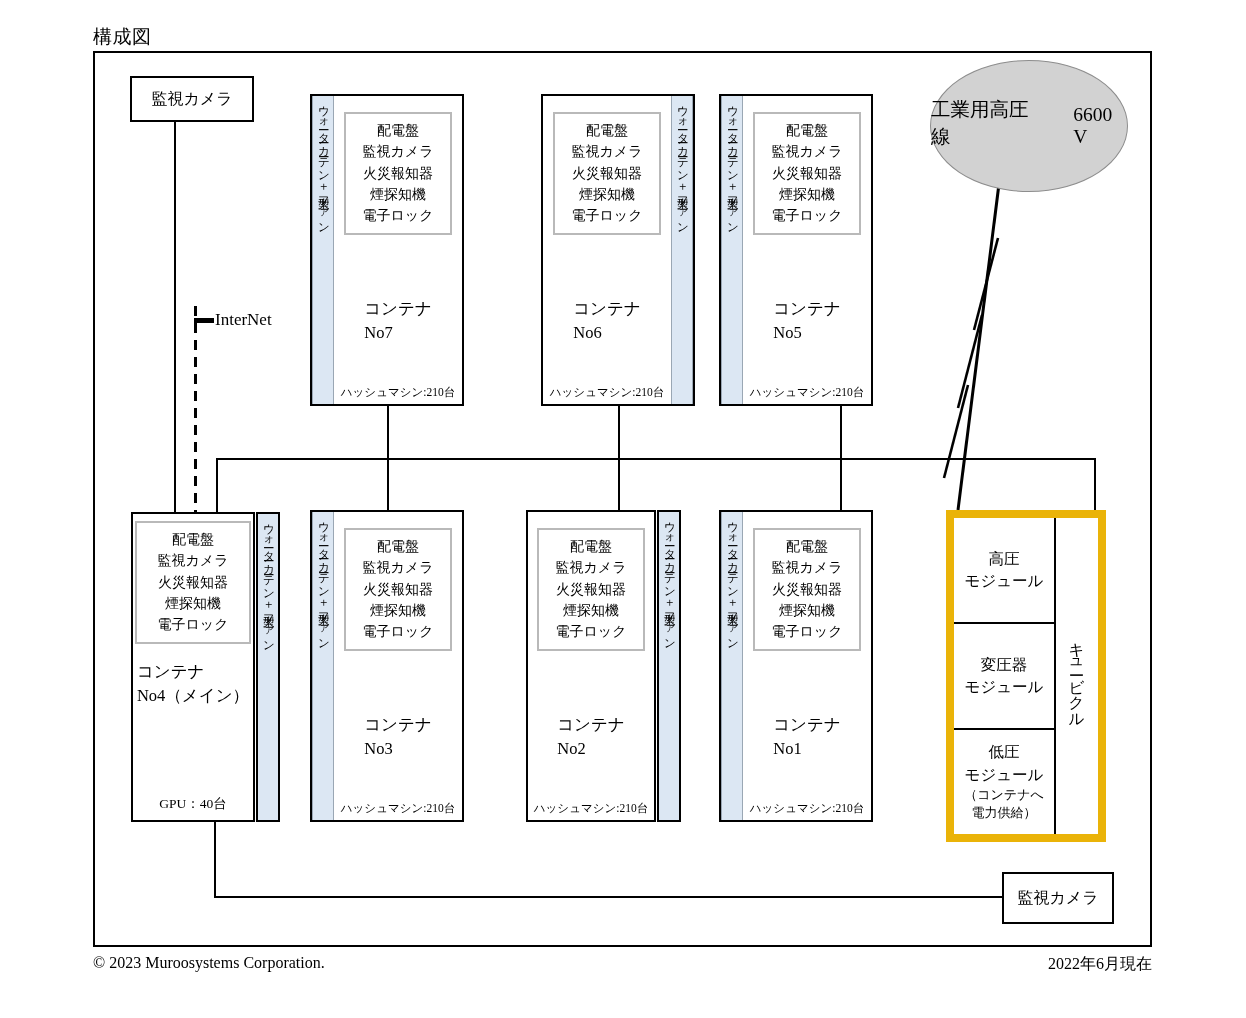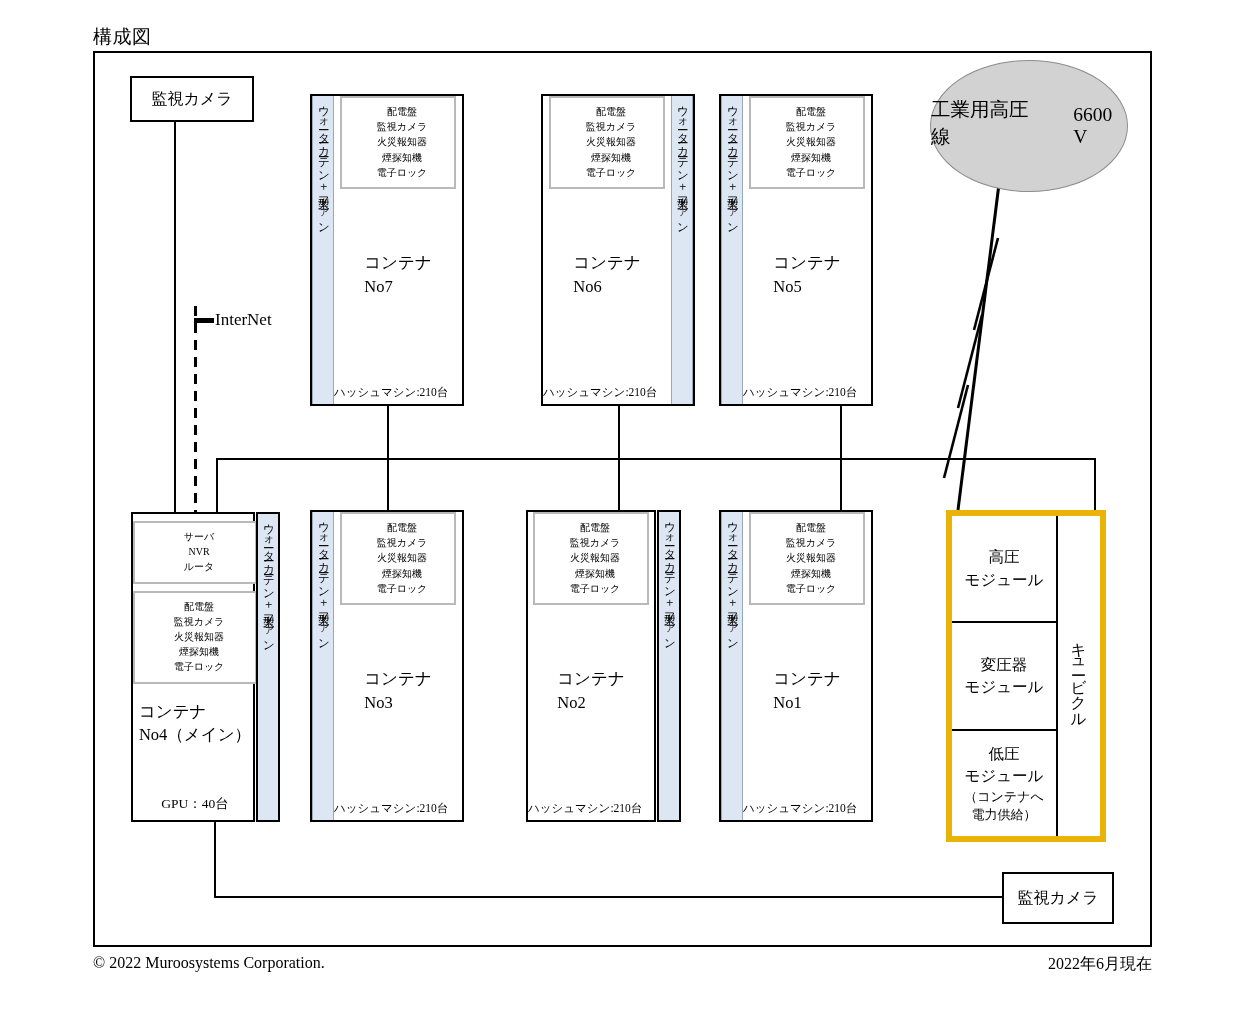--- a/index.html
+++ b/index.html
@@ -23,36 +23,36 @@
 
   
   .container{border:2px solid #000;background:#fff;display:flex;flex-direction:row;}
   .body{flex:1 1 auto;position:relative;display:flex;flex-direction:column;align-items:center;}
   .sidebar{width:20px;background:#dce7f3;border-left:1px solid #9aa7b4;border-right:1px solid #9aa7b4;
            display:flex;align-items:flex-start;justify-content:center;overflow:hidden;}
   .sidebar span{writing-mode:vertical-rl;text-orientation:upright;font-size:11.5px;line-height:1.02;
                 letter-spacing:0px;white-space:nowrap;padding-top:2px;}
   .sidebar.standalone{border:2px solid #000;box-sizing:border-box;background:#dce7f3;}
 
-  .equip{border:2px solid #b9b9b9;background:#fff;margin:0 0 0 0;width:104px;
-         font-size:10px;line-height:1.52;text-align:center;padding:6px 0 7px 8px;}
+  .equip{border:2px solid #b9b9b9;background:#fff;margin:16px 0 0 0;width:104px;
+         font-size:14px;line-height:1.52;text-align:center;padding:6px 0 7px 0;}
   .equip.wide{width:112px;}
   .cname{font-size:16.5px;line-height:1.45;}
-  .hash{position:absolute;left:0;right:0;bottom:4px;font-size:11.5px;}
+  .hash{position:absolute;left:0;right:0;bottom:4px;font-size:11.5px;text-align:center;}
   .gpu{position:absolute;left:0;right:0;bottom:7px;font-size:13.5px;text-align:center;}
 
   
   #hv{left:930px;top:60px;width:198px;height:132px;border-radius:50%;
       background:#d2d2d2;border:1px solid #8d8d8d;
       display:flex;flex-direction:row;align-items:center;justify-content:center;}
   #hv .l1{font-size:19.5px;margin-bottom:7px;}
   #hv .l2{font-size:19.5px;margin-left:33px;}
 
   
-  #cubicle{left:946px;top:510px;width:160px;height:332px;border:6px solid #eab308;background:#fff;display:flex;}
+  #cubicle{left:946px;top:510px;width:160px;height:332px;border:8px solid #eab308;background:#fff;display:flex;}
   #cubicle .mods{flex:1 1 auto;display:flex;flex-direction:column;}
   #cubicle .mod{flex:1 1 0;border-bottom:2px solid #000;display:flex;flex-direction:column;
                 align-items:center;justify-content:center;font-size:15.5px;line-height:1.45;text-align:center;}
   #cubicle .mod:last-child{border-bottom:none;border-radius:22px;}
   #cubicle .mod .small{font-size:13px;line-height:1.4;}
   #cubicle .side{width:42px;border-left:2px solid #000;display:flex;align-items:center;justify-content:center;}
   #cubicle .side span{writing-mode:vertical-rl;text-orientation:upright;font-size:15.5px;line-height:1.1;}
 
   
   .ln{position:absolute;background:#000;}
@@ -163,23 +163,20 @@
       <div class="cname" style="margin-top:62px;">
         <div>コンテナ</div>
         <div>No5</div>
       </div>
       <div class="hash">ハッシュマシン:210台</div>
     </div>
   </div>
 
   <div class="abs container" style="left:131px;top:512px;width:124px;height:310px;">
     <div class="body">
-      <div class="equip wide" style="white-space:pre-line;margin-top:7px;">サーバ
-NVR
-ルータ</div>
       <div class="equip wide" style="white-space:pre-line;margin-top:7px;">配電盤
 監視カメラ
 火災報知器
 煙探知機
 電子ロック</div>
       <div class="cname" style="margin-top:16px;">
         <div>コンテナ</div>
         <div>No4（メイン）</div>
       </div>
       <div class="gpu">GPU：40台</div>
@@ -262,16 +259,16 @@
     </div>
     <div class="side">
       <span>キュービクル</span>
     </div>
   </div>
 
   <div class="abs plainbox" id="cam-bottom" style="left:1002px;top:872px;width:112px;height:52px;">
     <span>監視カメラ</span>
   </div>
 
-  <div class="abs" id="footer-left">© 2022 Muroosystems Corporation.</div>
+  <div class="abs" id="footer-left">© 2023 Muroosystems Corporation.</div>
   <div class="abs" id="footer-right">2022年6月現在</div>
 
 </div>
 
 </body></html>

